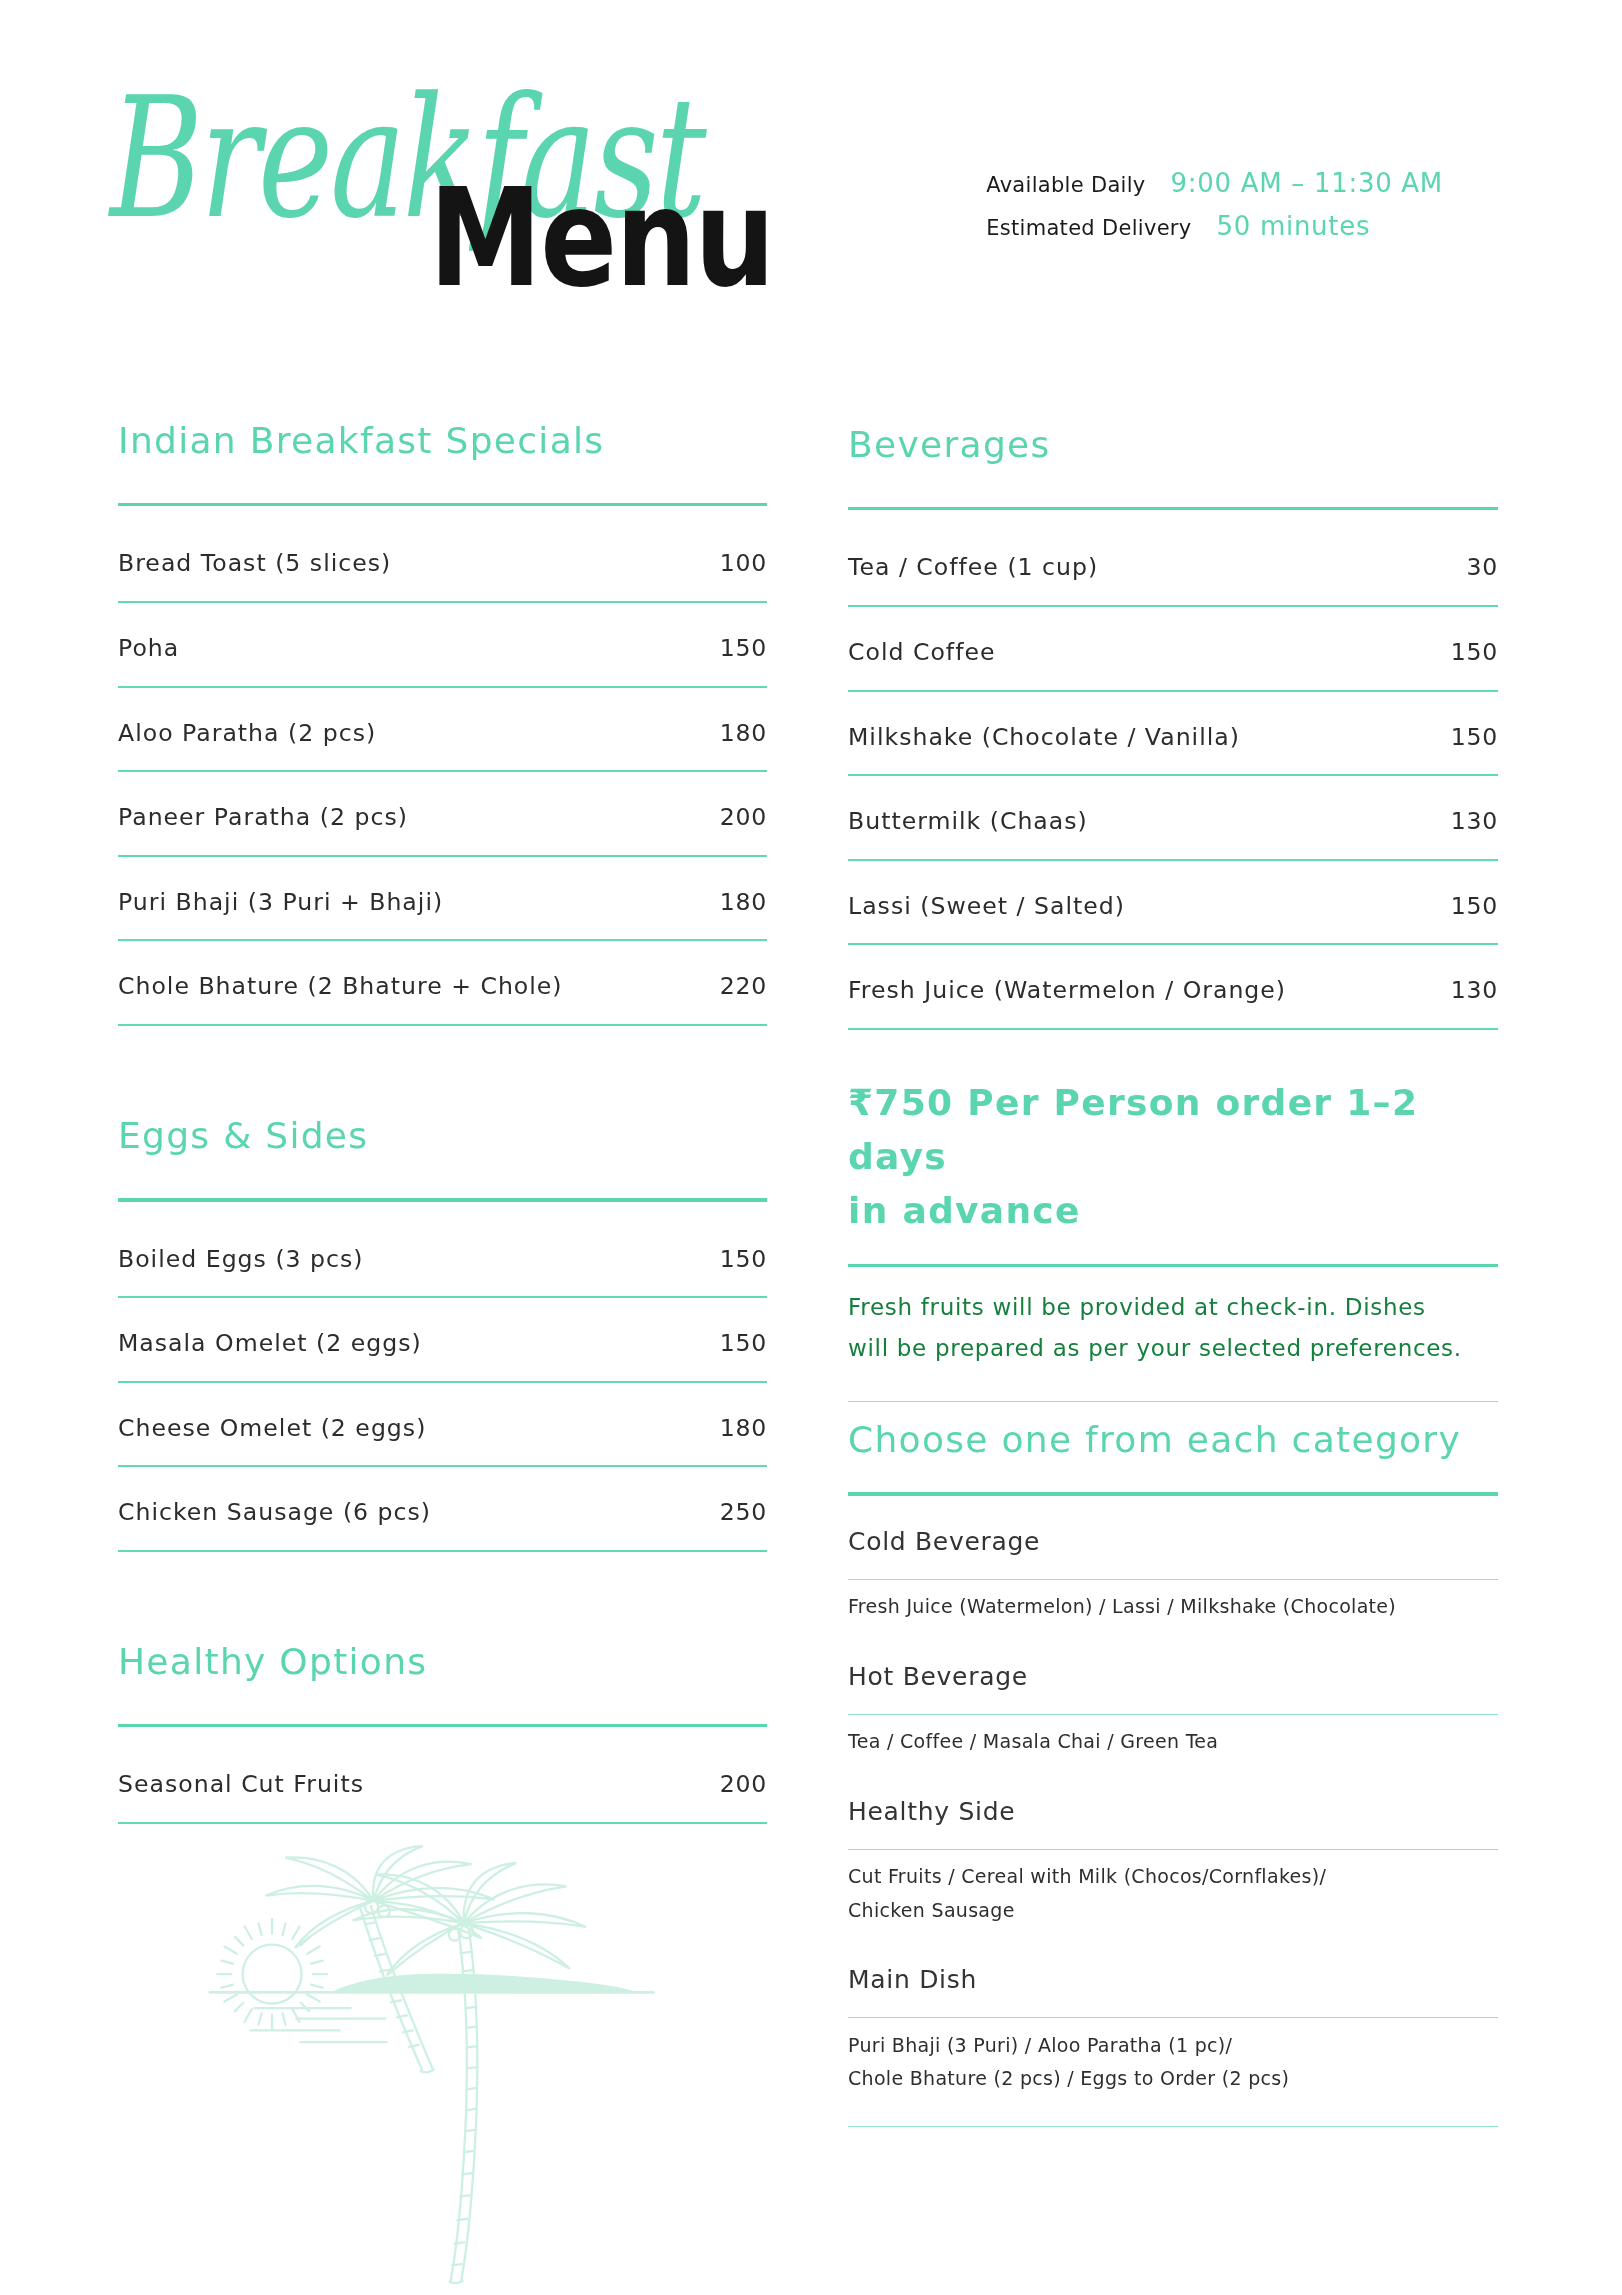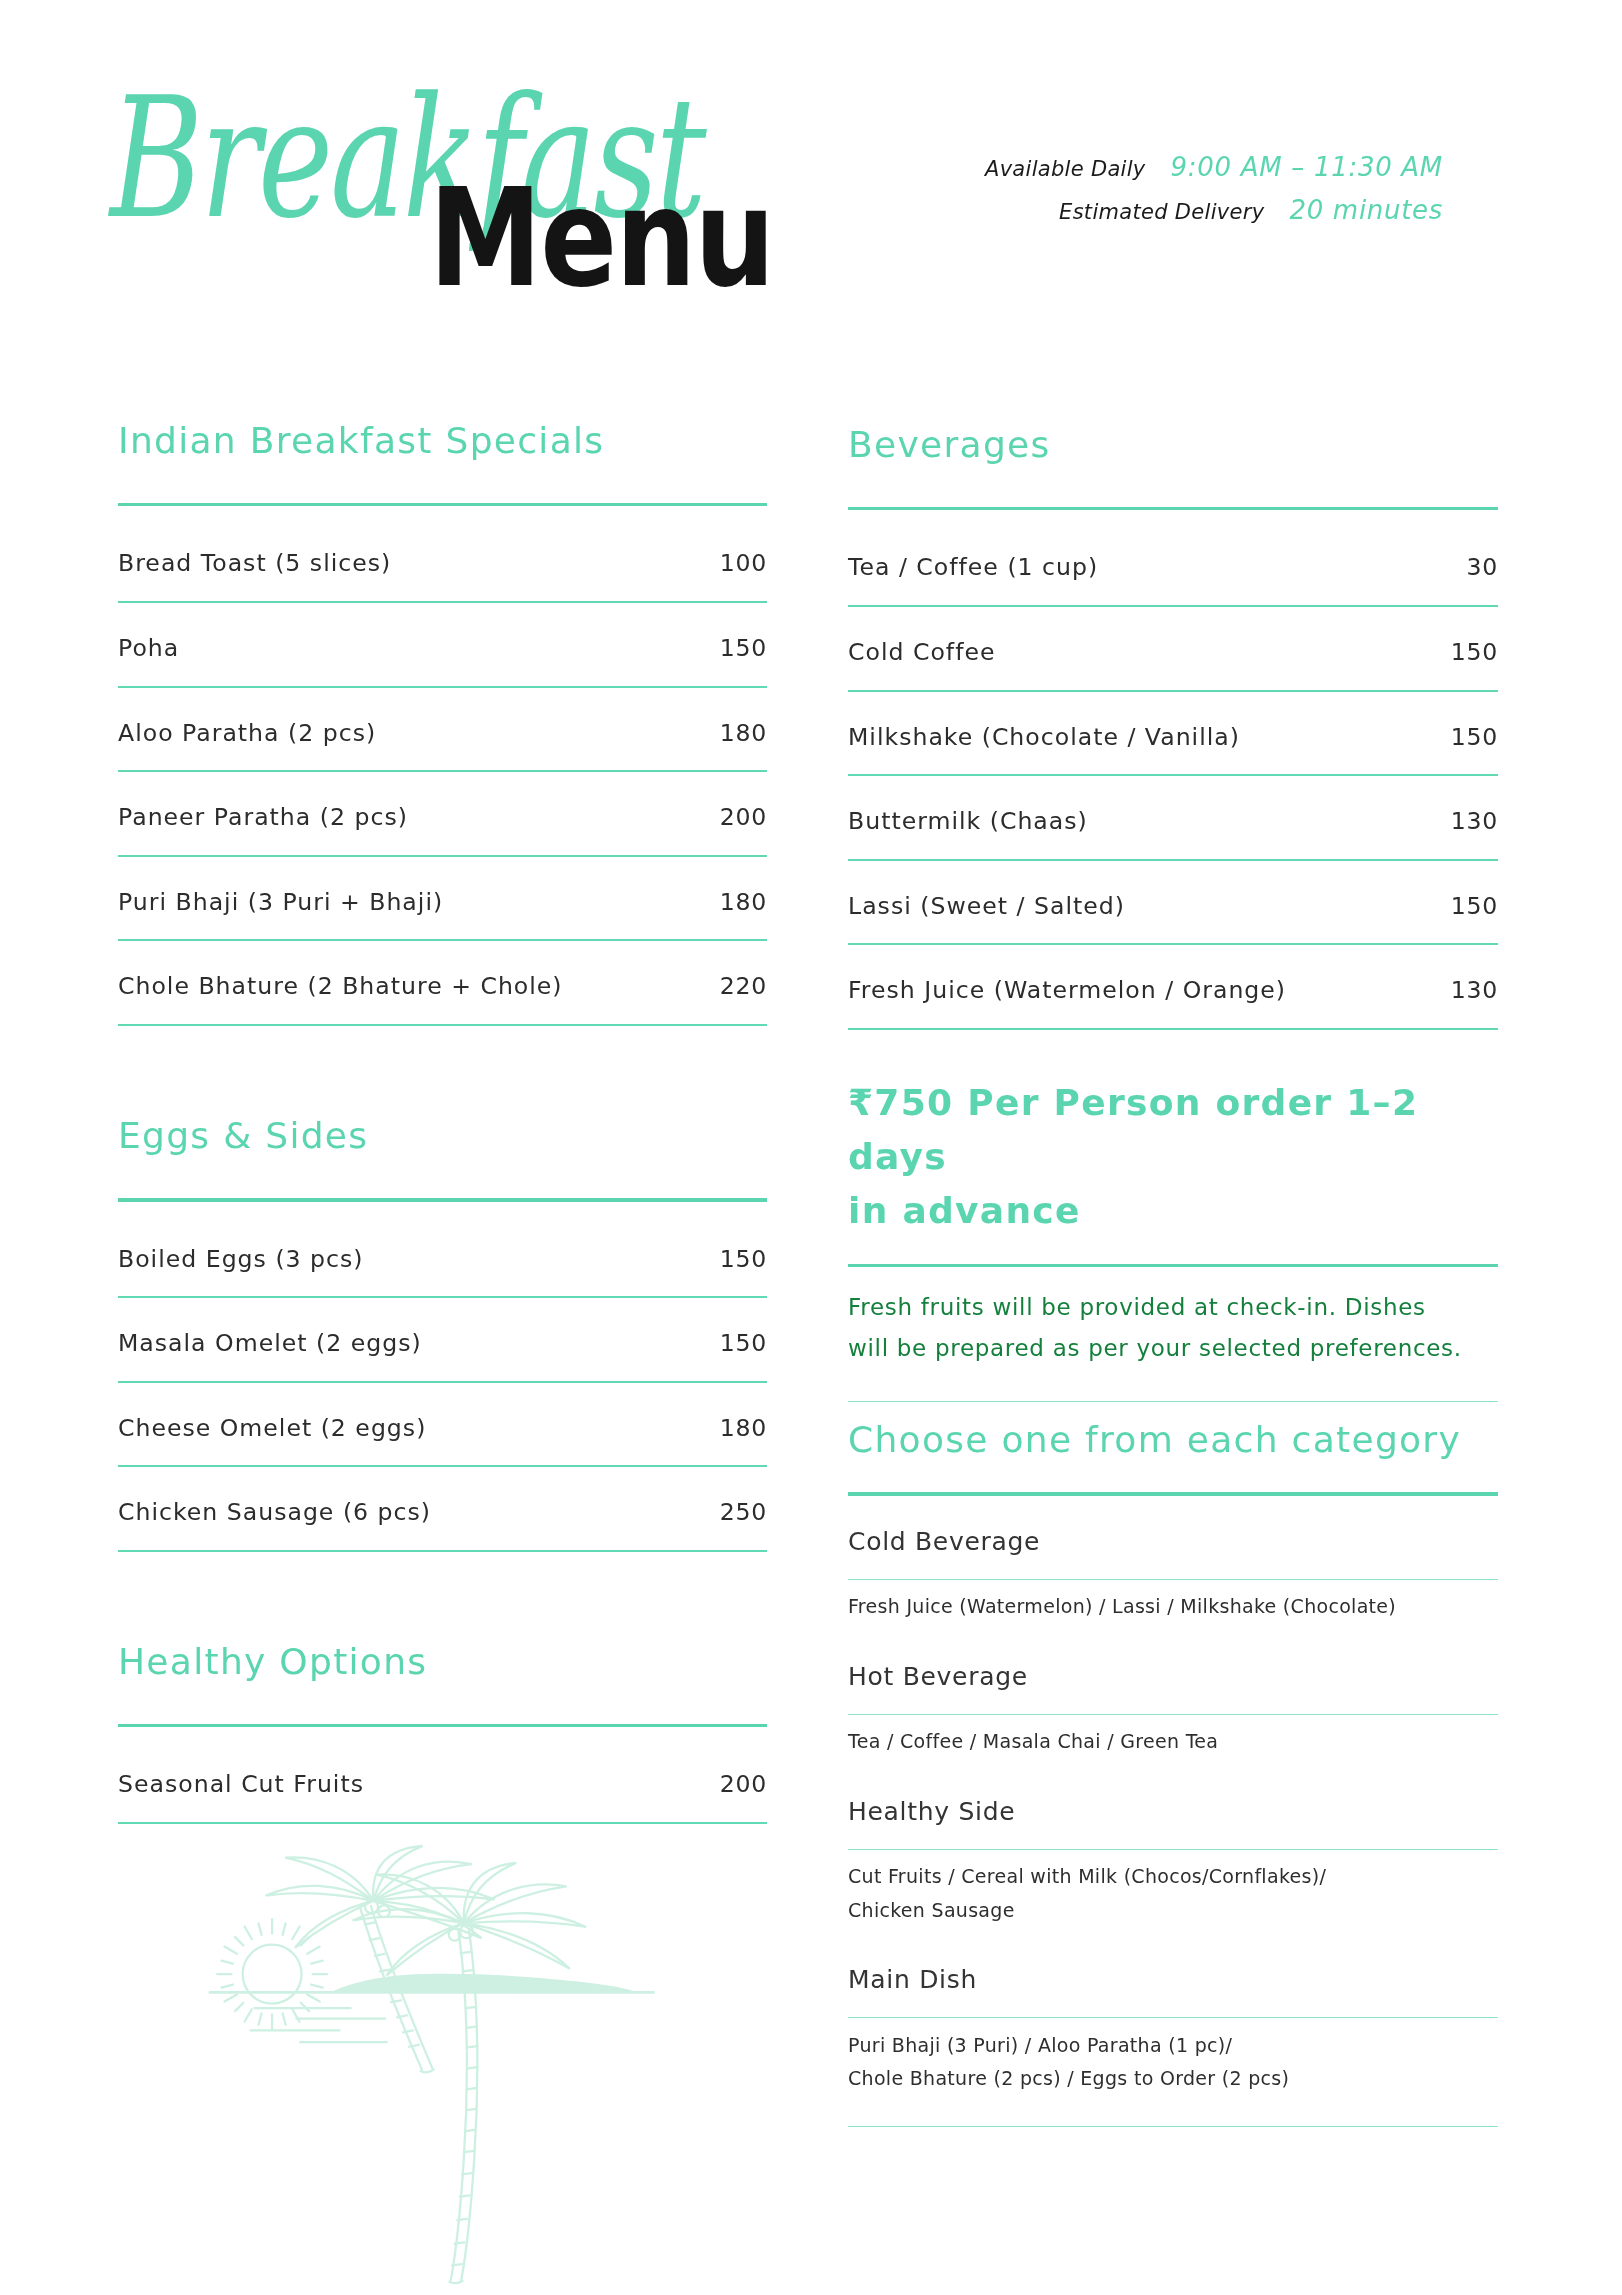--- a/index.html
+++ b/index.html
@@ -21,21 +21,21 @@
     font-size:167px;line-height:1.2;color:var(--accent);
     transform:scaleX(0.76);transform-origin:left top;letter-spacing:-3.9px;
     white-space:nowrap;
   }
   .main-title{
     position:absolute;left:429px;top:171px;z-index:2;
     font-size:135px;line-height:1;font-weight:700;color:#141414;
     transform:scaleX(0.84);transform-origin:left top;letter-spacing:-2px;
     white-space:nowrap;
   }
-  .info-block{position:absolute;right:123px;top:152px;text-align:right;z-index:3;font-style:italic;}
+  .info-block{position:absolute;right:123px;top:168px;text-align:left;z-index:3;}
   .info-row{margin-bottom:13px;white-space:nowrap;}
   .info-label{font-size:21px;color:#1b1b1b;letter-spacing:0.3px;}
   .info-value{font-size:26px;color:var(--accent);margin-left:25px;letter-spacing:0.7px;}
   
   .col-left{position:absolute;left:118px;top:419px;width:649px;}
   .col-right{position:absolute;left:848px;top:423px;width:650px;}
   .menu-section + .menu-section{margin-top:88px;}
   .section-title{
     font-size:36px;font-weight:400;color:var(--accent);
     letter-spacing:1.3px;line-height:1.2;white-space:pre-line;
@@ -79,21 +79,21 @@
 <div class="page">
 
   <div class="script-title">Breakfast</div>
   <div class="main-title">Menu</div>
 
   <div class="info-block">
     <div class="info-row">
       <span class="info-label">Available Daily</span><span class="info-value">9:00 AM – 11:30 AM</span>
     </div>
     <div class="info-row">
-      <span class="info-label">Estimated Delivery</span><span class="info-value">20 minutes</span>
+      <span class="info-label">Estimated Delivery</span><span class="info-value">50 minutes</span>
     </div>
   </div>
 
   <div class="col-left">
 
     <div class="menu-section">
       <div class="section-title">Indian Breakfast Specials</div>
       <div class="title-rule"></div>
       <div class="items">
         <div class="item-row">

